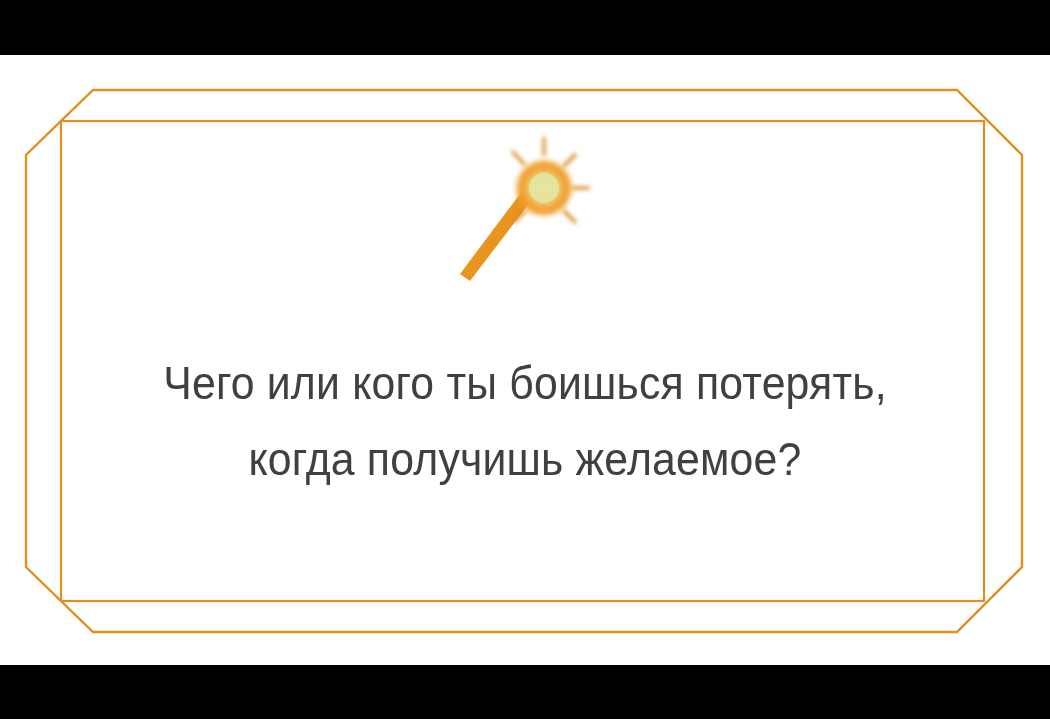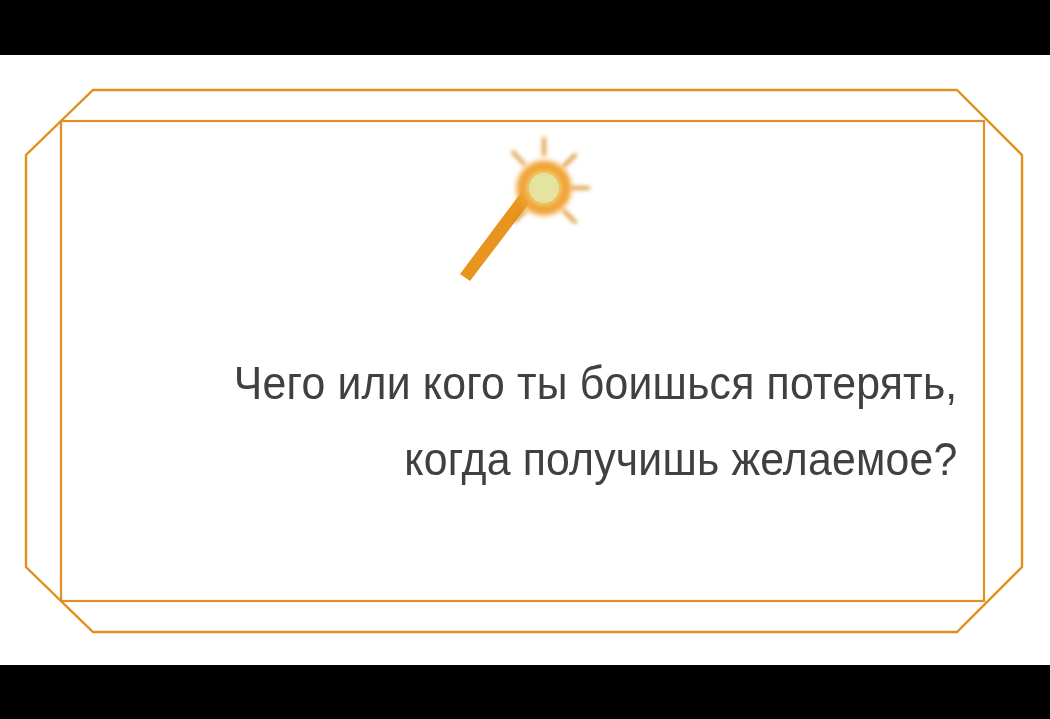--- a/index.html
+++ b/index.html
@@ -65,21 +65,21 @@
     z-index: 3;
   }
 
   
   #question-text-block {
     position: absolute;
     left: 60px;
     top: 345px;
     width: 930px;
     z-index: 4;
-    text-align: right;
+    text-align: center;
   }
   .question-line {
     display: block;
     color: #404040;
     font-family: "Liberation Sans Narrow", "Liberation Sans", sans-serif;
     font-size: 46px;
     font-weight: 400;
     line-height: 76px;
     letter-spacing: 0.2px;
     white-space: nowrap;

